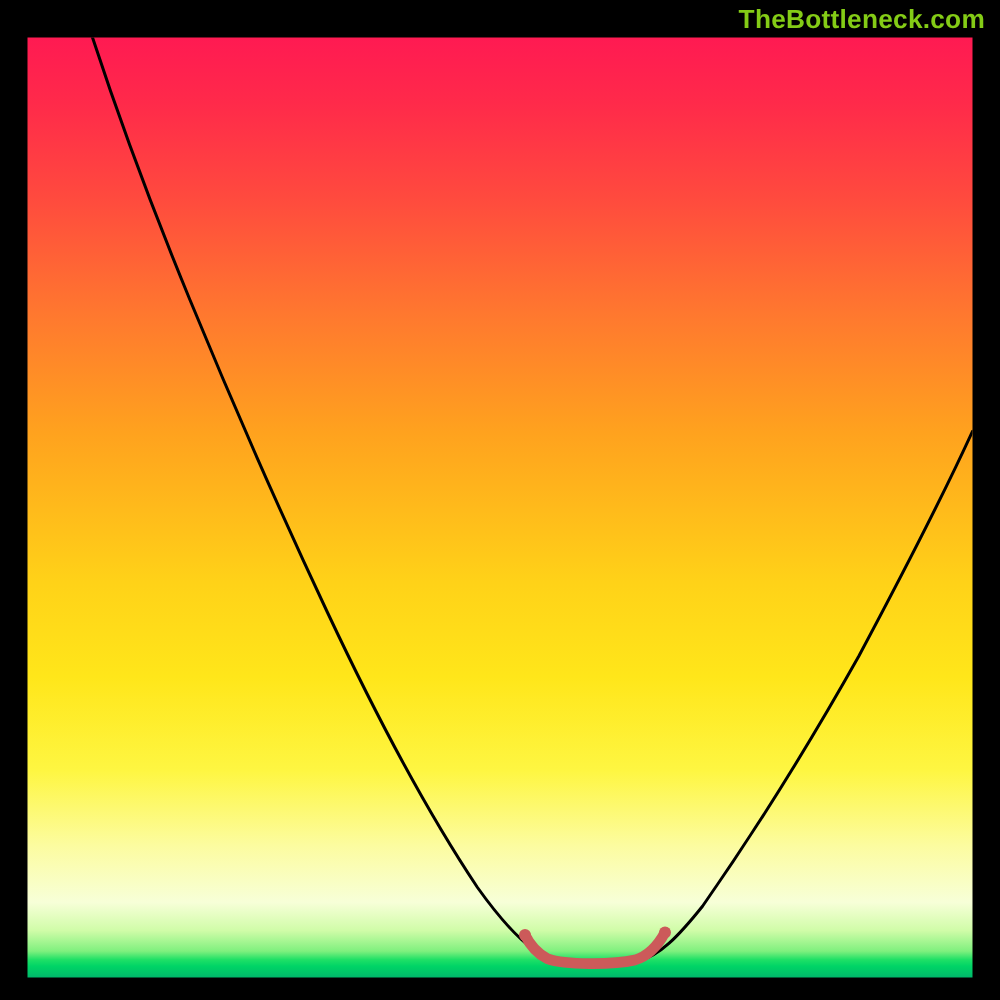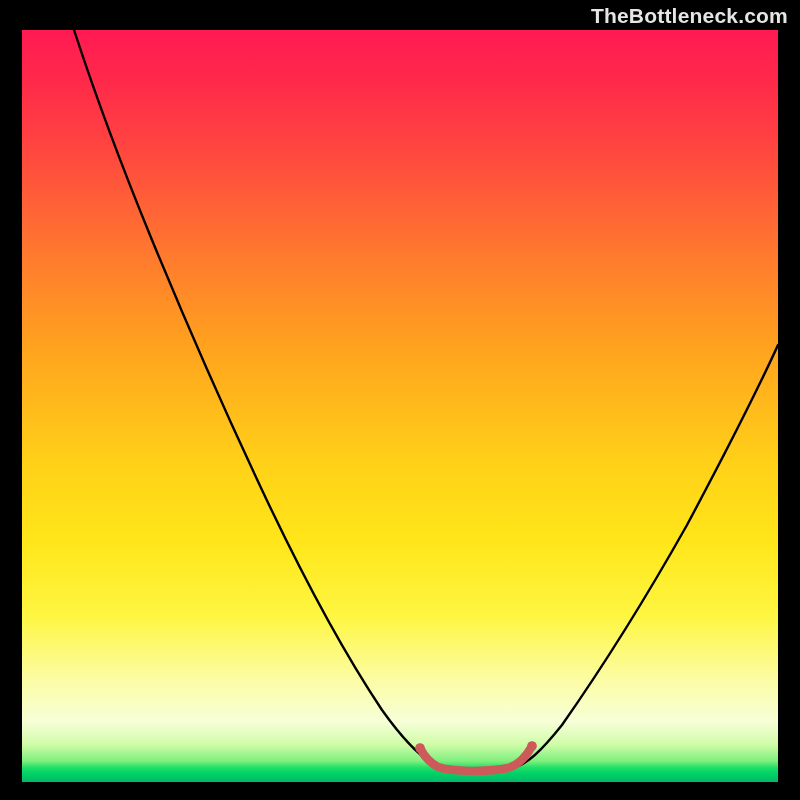--- a/index.html
+++ b/index.html
@@ -41,21 +41,21 @@
       #1fe066 98.1%,
       #00d466 98.8%,
       #00c768 99.4%,
       #00b86b 100%
     );
   }
   .watermark {
     position: absolute;
     top: 4px;
     right: 12px;
-    color: #e5e5e5;
+    color: #84cc16;
     font-size: 21px;
     font-weight: 600;
     letter-spacing: 0.2px;
     user-select: none;
   }
   svg.overlay {
     position: absolute;
     left: 0;
     top: 0;
   }

